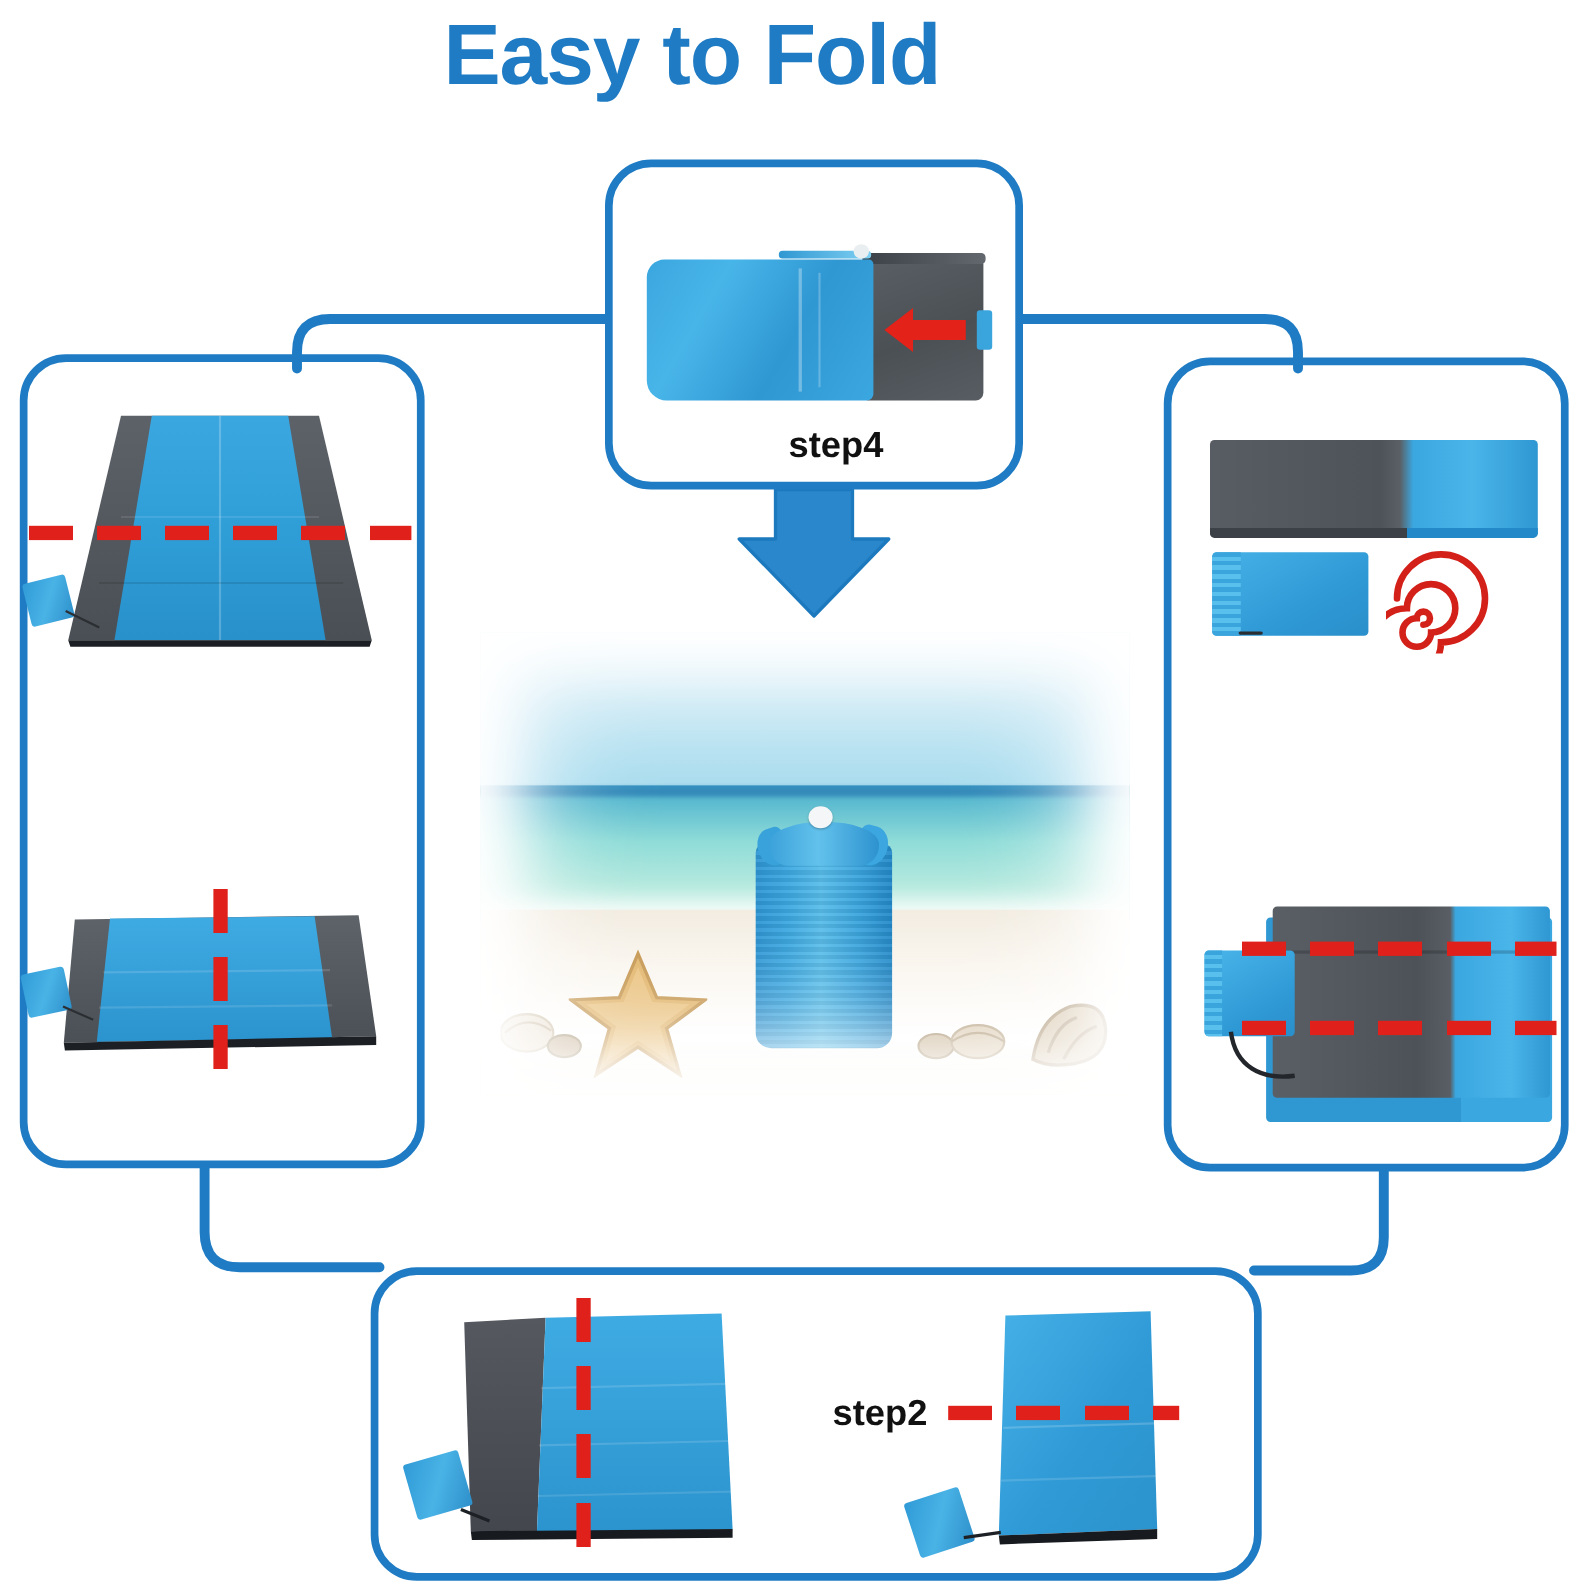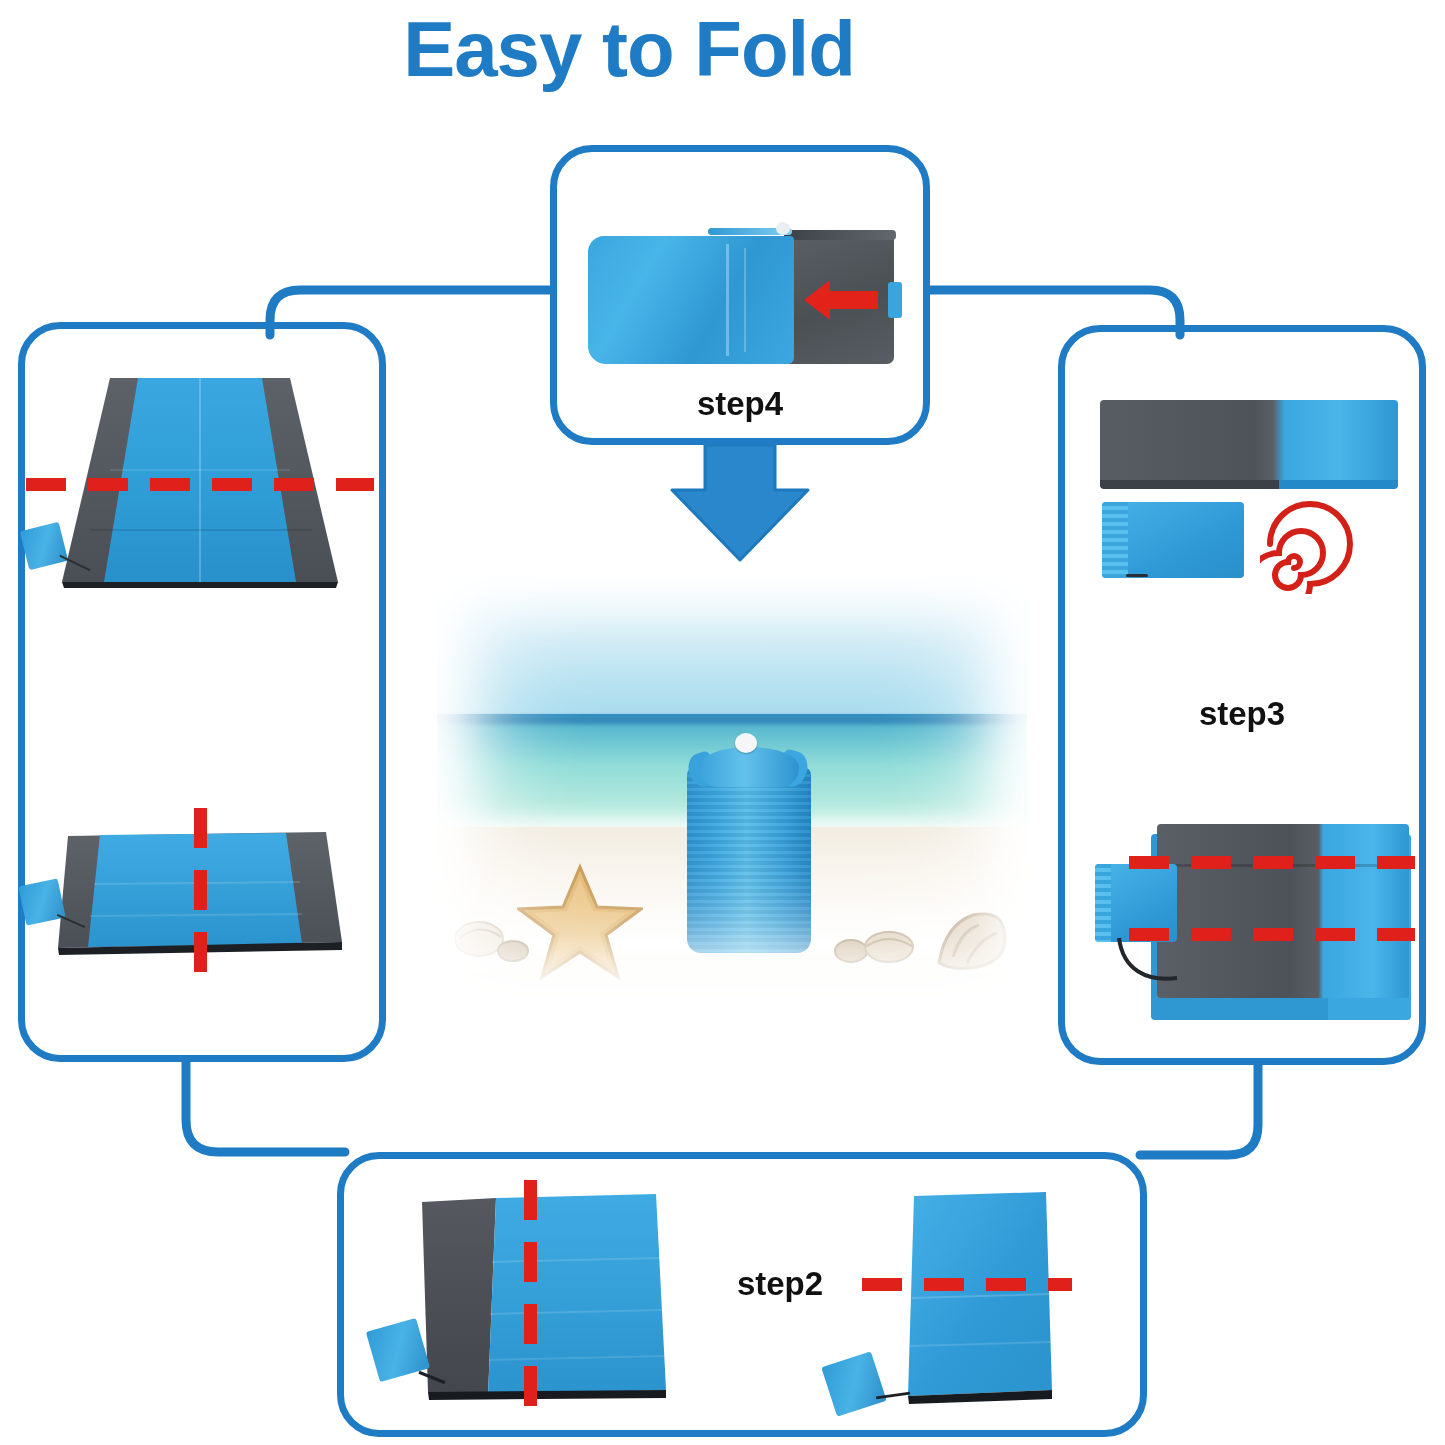--- a/index.html
+++ b/index.html
@@ -21,21 +21,21 @@
     position:absolute;border:7px solid #1f7cc4;border-radius:42px;
     background:transparent;box-sizing:border-box;
   }
   #panel-step4{left:550px;top:145px;width:380px;height:300px;}
   #panel-step1{left:18px;top:322px;width:368px;height:740px;}
   #panel-step3{left:1058px;top:325px;width:368px;height:740px;}
   #panel-step2{left:337px;top:1152px;width:810px;height:285px;}
 
   .step-label{
     position:absolute;font-size:33px;font-weight:bold;color:#111111;
-    white-space:nowrap;letter-spacing:0px;
+    white-space:nowrap;letter-spacing:0px;padding-left:20px;
   }
   #label-step4{left:550px;top:385px;width:380px;text-align:center;}
   #label-step1{left:18px;top:697px;width:368px;text-align:center;}
   #label-step3{left:1058px;top:695px;width:368px;text-align:center;}
   #label-step2{left:700px;top:1265px;width:160px;text-align:center;}
 
   
   #connectors{position:absolute;left:0;top:0;width:1445px;height:1445px;}
 
   
@@ -229,21 +229,20 @@
                 background:linear-gradient(150deg,#47b2e7,#2f9ad6 60%,#2a8fcb);"></div>
     <div class="mat" style="left:2px;top:102px;width:26px;height:76px;border-radius:4px 0 0 4px;
                 background:repeating-linear-gradient(#3aa4dd 0 4px,#59c0ee 4px 8px);"></div>
     <div class="cord" style="left:26px;top:174px;width:22px;height:3px;border-radius:2px;background:#2a2e33;"></div>
 
     <svg style="position:absolute;left:160px;top:98px;width:110px;height:96px;" viewBox="0 0 110 96">
       <path d="M10 46 A40 40 0 1 1 50 86 A31 31 0 1 1 19 55 A22 22 0 1 1 41 77 A13 13 0 1 1 28 64 A6 6 0 1 1 34 70" fill="none" stroke="#d32119" stroke-width="6" stroke-linecap="round"></path>
     </svg>
   </div>
 
-  <div class="step-label" id="label-step3">step3</div>
 
   <div class="pic" id="pic-step3b" style="left:1095px;top:812px;width:320px;height:220px;">
 
     <div class="mat" style="left:56px;top:22px;width:260px;height:186px;border-radius:4px;
                 background:linear-gradient(90deg,#2f97d2 0 68%,#3ba7e0 68% 100%);"></div>
 
     <div class="mat" style="left:62px;top:12px;width:252px;height:174px;border-radius:4px;
                 background:linear-gradient(90deg,#5a5f66 0%,#4d5258 52%,#585e64 64%,#3ba7e0 66%,#49b5e9 86%,#2f97d2 100%);"></div>
     <div class="mat" style="left:62px;top:52px;width:252px;height:3px;background:rgba(0,0,0,.18);"></div>
 

